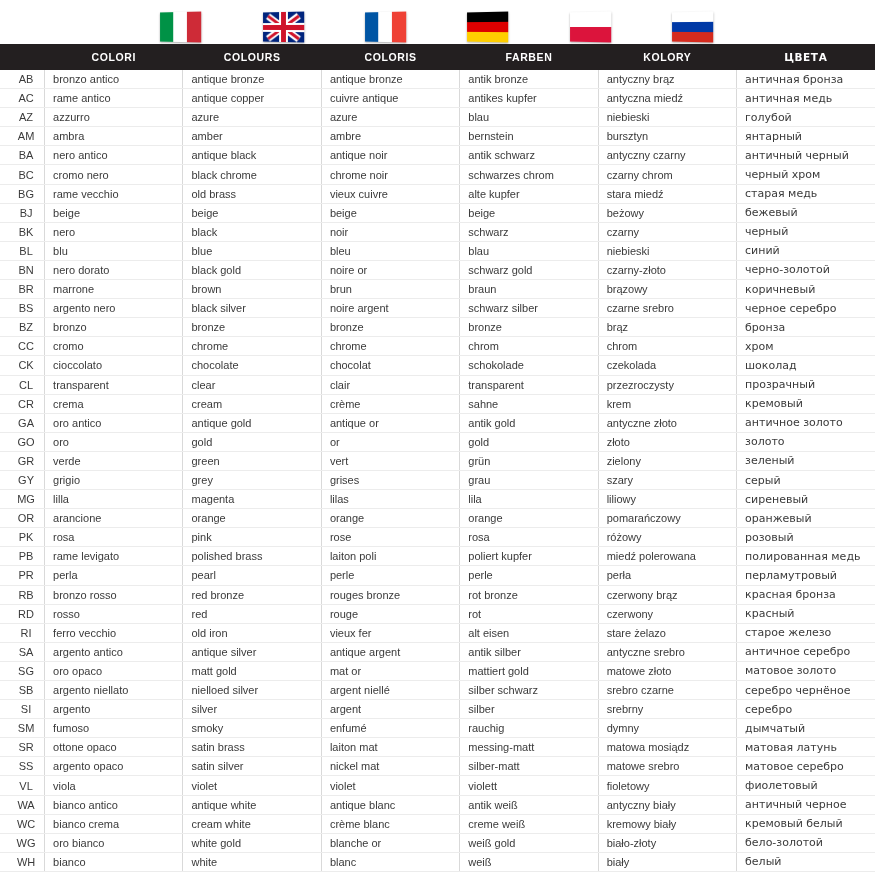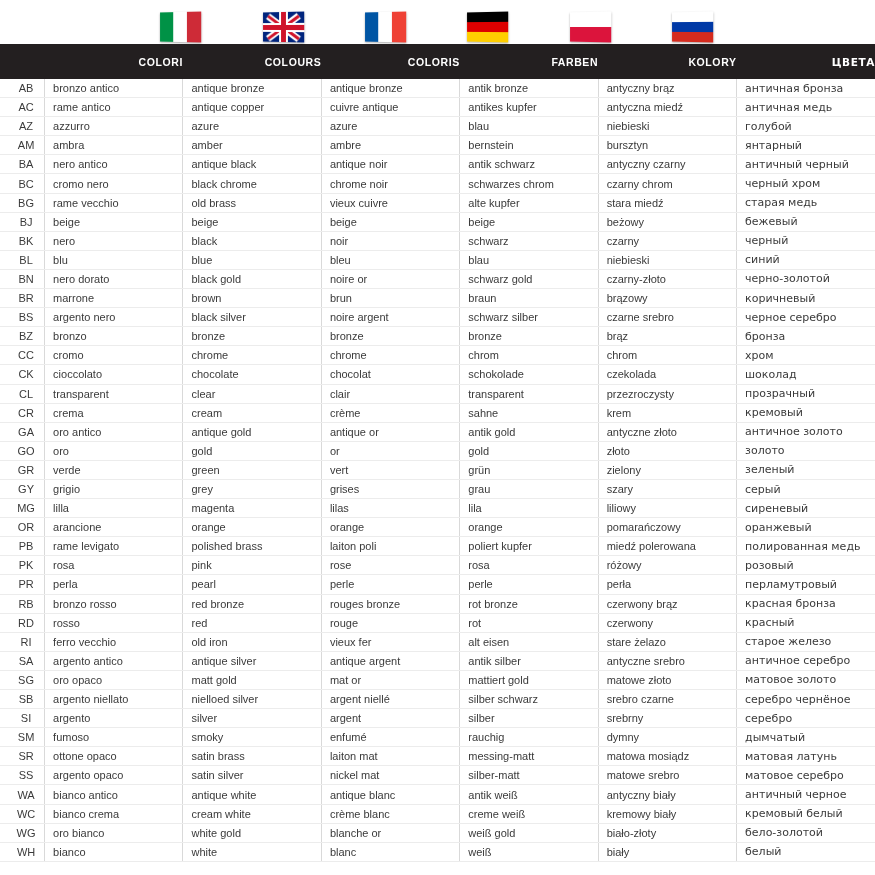--- a/index.html
+++ b/index.html
@@ -84,22 +84,22 @@
     width: 875px;
     table-layout: fixed;
     margin-top: 2px;
   }
   table.colors thead th {
     background: #231f20;
     color: #ffffff;
     font-size: 10.5px;
     font-weight: bold;
     letter-spacing: 0.6px;
-    text-align: right;
-    height: 35px;
+    text-align: center;
+    height: 26px;
     padding: 0;
     border: none;
   }
   table.colors thead th.code-head {
     background: #231f20;
   }
   table.colors tbody td {
     font-size: 11px;
     color: #3a3a3a;
     height: 18.1px;
@@ -415,38 +415,38 @@
         <tr>
           <td class="code">OR</td>
           <td>arancione</td>
           <td>orange</td>
           <td>orange</td>
           <td>orange</td>
           <td>pomarańczowy</td>
           <td class="ru">оранжевый</td>
         </tr>
         <tr>
+          <td class="code">PK</td>
+          <td>rosa</td>
+          <td>pink</td>
+          <td>rose</td>
+          <td>rosa</td>
+          <td>różowy</td>
+          <td class="ru">розовый</td>
+        </tr>
+        <tr>
           <td class="code">PB</td>
           <td>rame levigato</td>
           <td>polished brass</td>
           <td>laiton poli</td>
           <td>poliert kupfer</td>
           <td>miedź polerowana</td>
           <td class="ru">полированная медь</td>
         </tr>
         <tr>
-          <td class="code">PK</td>
-          <td>rosa</td>
-          <td>pink</td>
-          <td>rose</td>
-          <td>rosa</td>
-          <td>różowy</td>
-          <td class="ru">розовый</td>
-        </tr>
-        <tr>
           <td class="code">PR</td>
           <td>perla</td>
           <td>pearl</td>
           <td>perle</td>
           <td>perle</td>
           <td>perła</td>
           <td class="ru">перламутровый</td>
         </tr>
         <tr>
           <td class="code">RB</td>
@@ -532,20 +532,29 @@
         <tr>
           <td class="code">SS</td>
           <td>argento opaco</td>
           <td>satin silver</td>
           <td>nickel mat</td>
           <td>silber-matt</td>
           <td>matowe srebro</td>
           <td class="ru">матовое серебро</td>
         </tr>
         <tr>
+          <td class="code">VL</td>
+          <td>viola</td>
+          <td>violet</td>
+          <td>violet</td>
+          <td>violett</td>
+          <td>fioletowy</td>
+          <td class="ru">фиолетовый</td>
+        </tr>
+        <tr>
           <td class="code">WA</td>
           <td>bianco antico</td>
           <td>antique white</td>
           <td>antique blanc</td>
           <td>antik weiß</td>
           <td>antyczny biały</td>
           <td class="ru">античный черное</td>
         </tr>
         <tr>
           <td class="code">WC</td>

